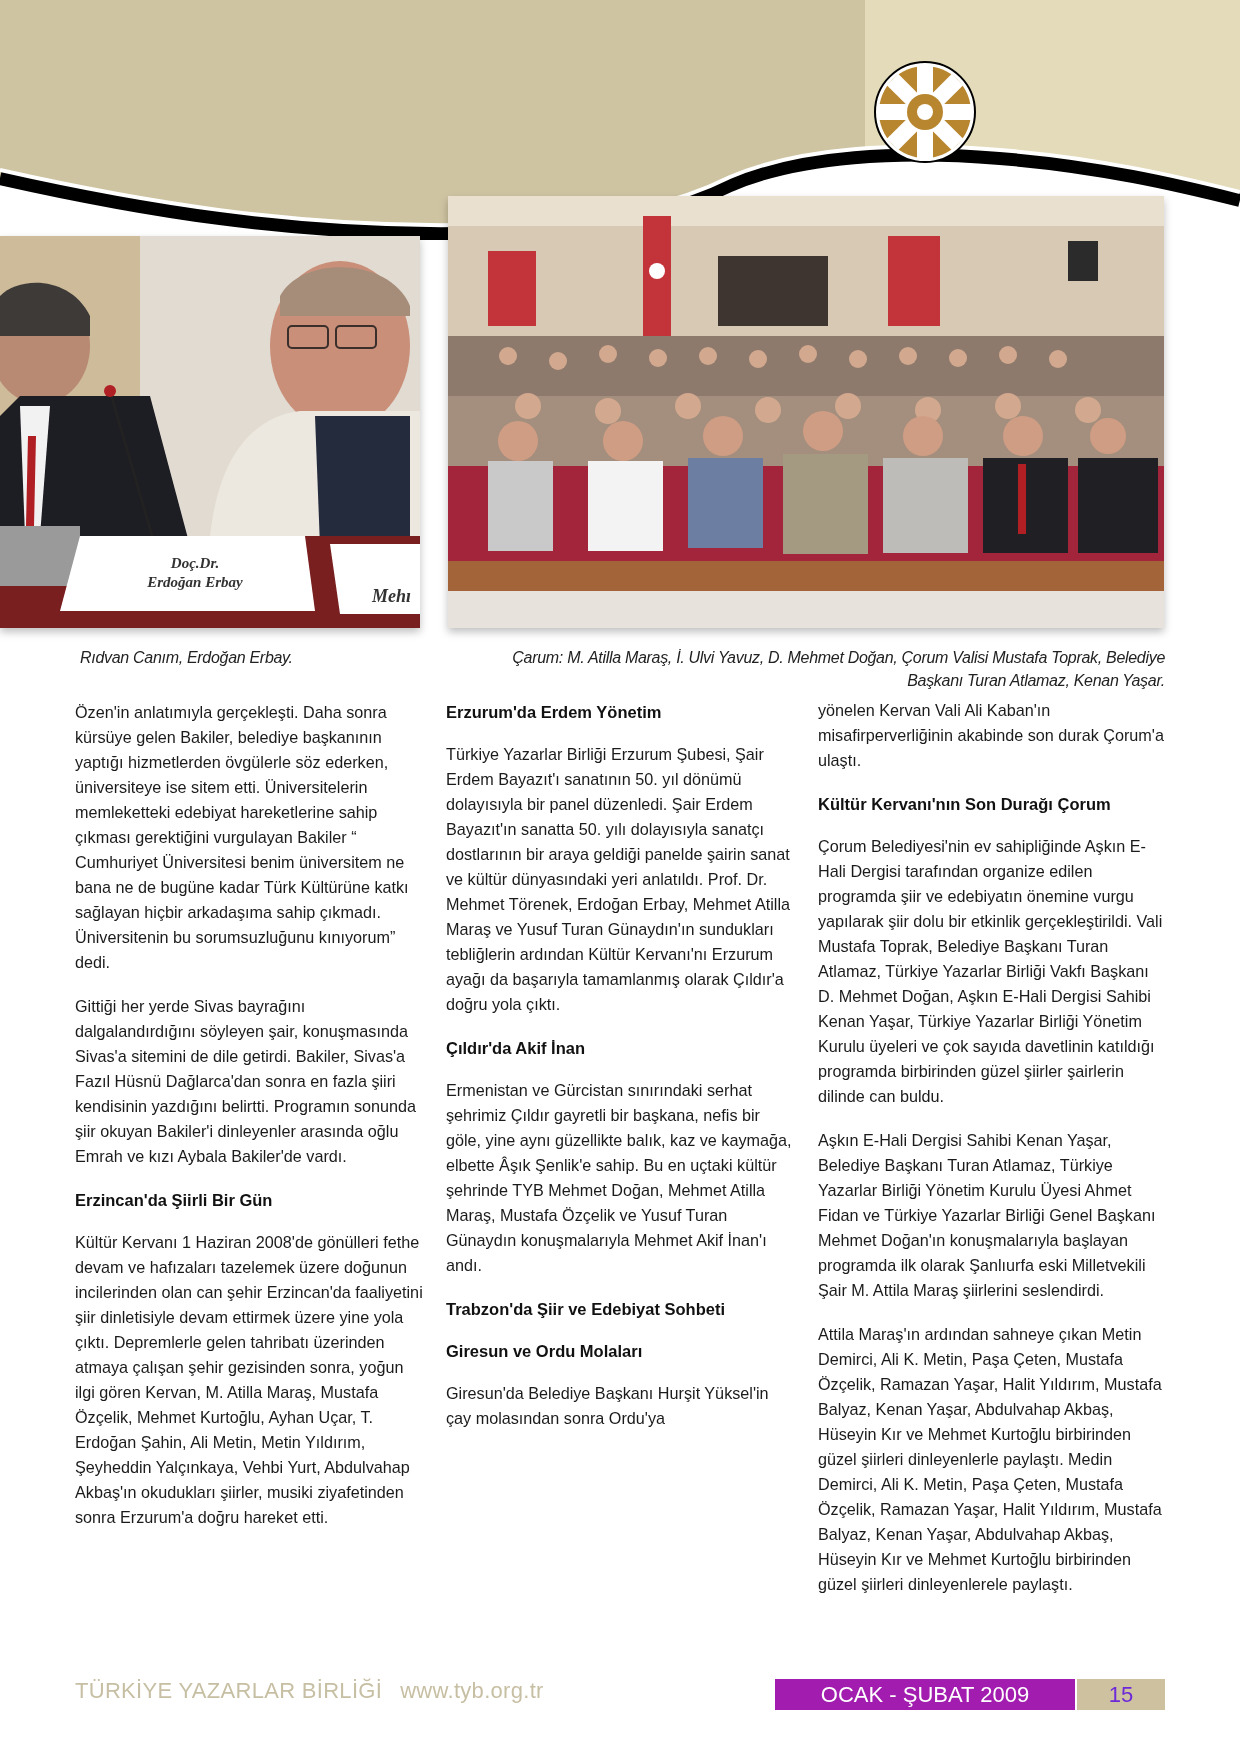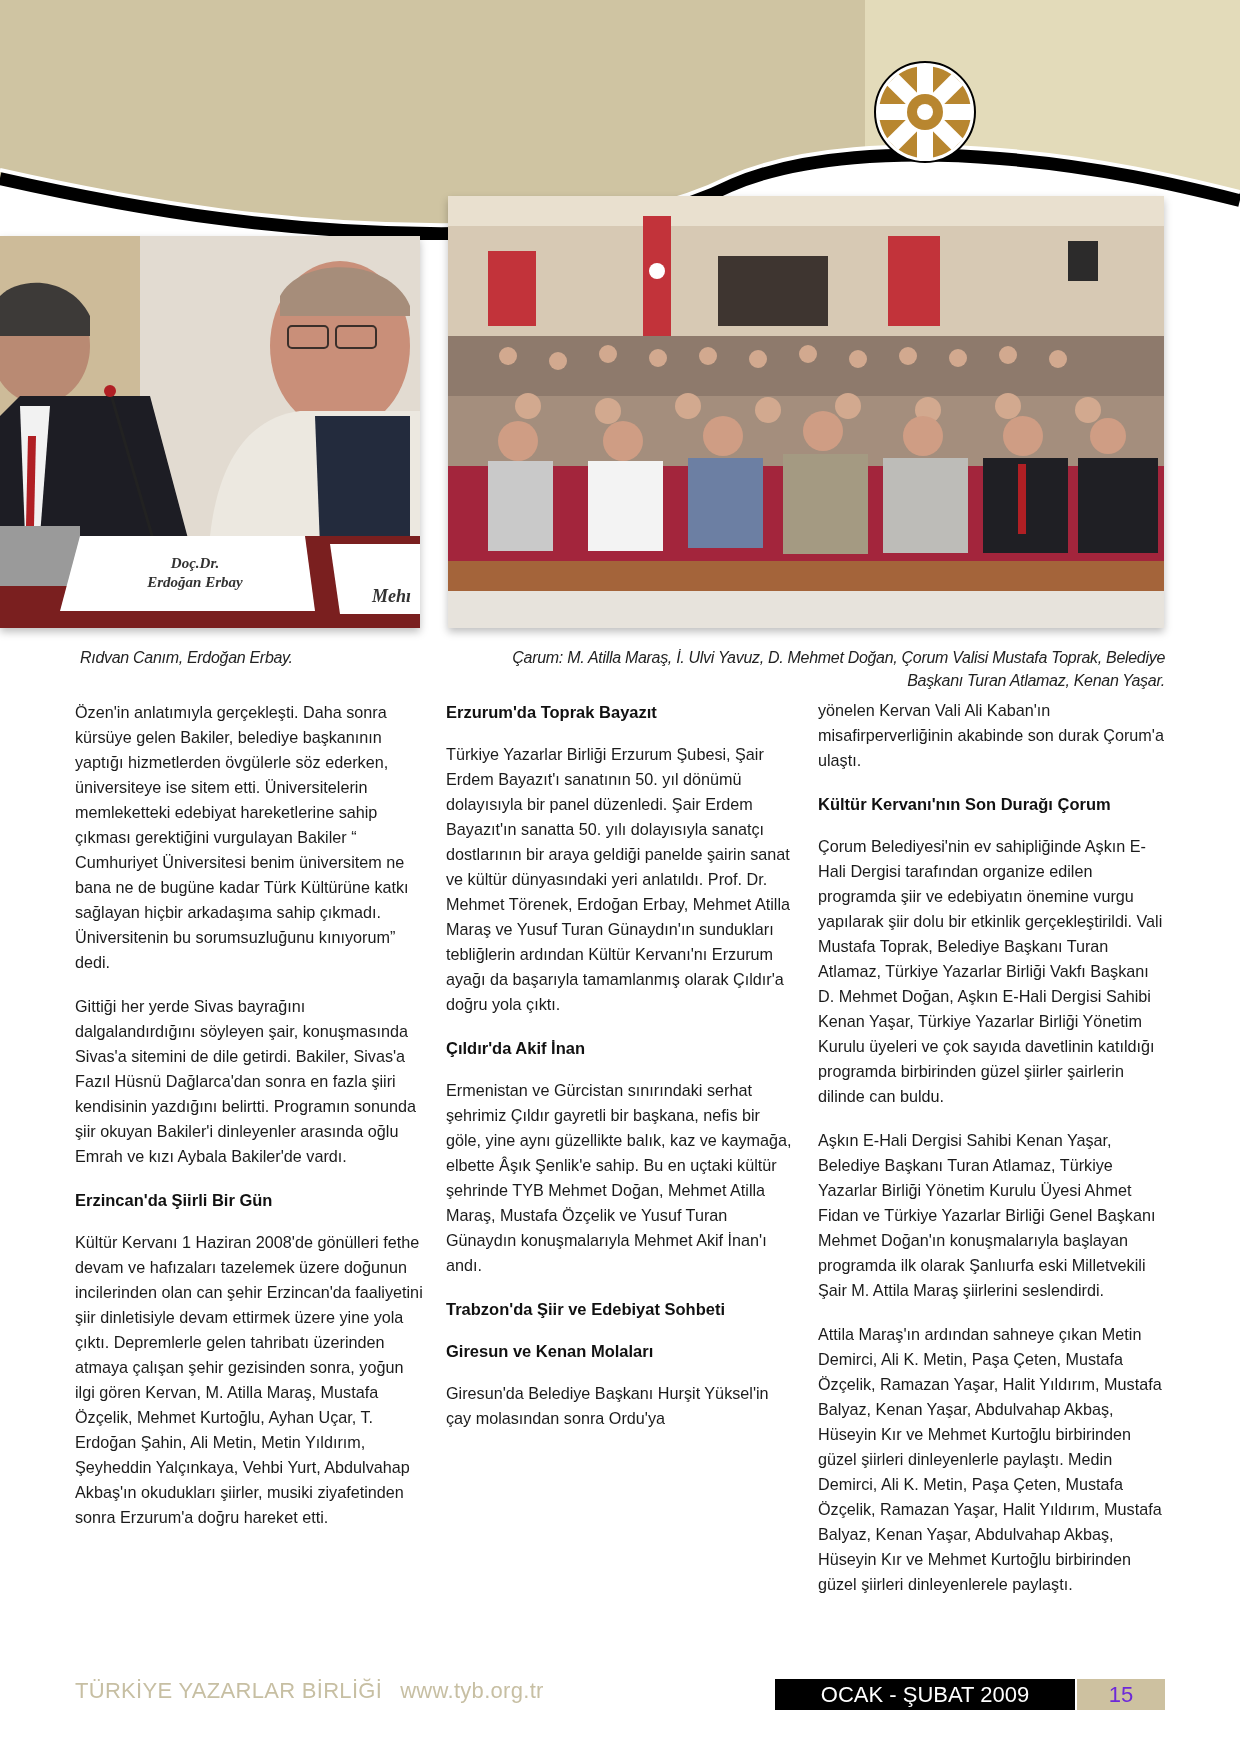--- a/index.html
+++ b/index.html
@@ -49,21 +49,21 @@
     color: #111;
   }
   
   .footer-left {
     position: absolute; left: 75px; top: 1678px; font-size: 22px; color: #c7bfa3;
     font-family: "Liberation Sans", sans-serif; letter-spacing: 0.3px; text-align: center;
   }
   .footer-left .url { margin-left: 18px; }
   .footer-issue {
     position: absolute; left: 775px; top: 1679px; width: 300px; height: 31px;
-    background: #000000; color: #ffffff; font-size: 22px; line-height: 31px;
+    background: #a21caf; color: #ffffff; font-size: 22px; line-height: 31px;
     text-align: center; font-family: "Liberation Sans", sans-serif;
   }
   .footer-page {
     position: absolute; left: 1077px; top: 1679px; width: 88px; height: 31px;
     background: #cdc1a0; color: #6d28d9; font-size: 22px; line-height: 31px;
     text-align: center; font-family: "Liberation Sans", sans-serif;
   }
 </style>
 </head>
 <body>
@@ -204,26 +204,26 @@
 </div>
 
 <div class="col col-1">
   <p>Özen'in anlatımıyla gerçekleşti. Daha sonra kürsüye gelen Bakiler, belediye başkanının yaptığı hizmetlerden övgülerle söz ederken, üniversiteye ise sitem etti. Üniversitelerin memleketteki edebiyat hareketlerine sahip çıkması gerektiğini vurgulayan Bakiler “ Cumhuriyet Üniversitesi benim üniversitem ne bana ne de bugüne kadar Türk Kültürüne katkı sağlayan hiçbir arkadaşıma sahip çıkmadı. Üniversitenin bu sorumsuzluğunu kınıyorum” dedi.</p>
   <p>Gittiği her yerde Sivas bayrağını dalgalandırdığını söyleyen şair, konuşmasında Sivas'a sitemini de dile getirdi. Bakiler, Sivas'a Fazıl Hüsnü Dağlarca'dan sonra en fazla şiiri kendisinin yazdığını belirtti. Programın sonunda şiir okuyan Bakiler'i dinleyenler arasında oğlu Emrah ve kızı Aybala Bakiler'de vardı.</p>
   <h3>Erzincan'da Şiirli Bir Gün</h3>
   <p>Kültür Kervanı 1 Haziran 2008'de gönülleri fethe devam ve hafızaları tazelemek üzere doğunun incilerinden olan can şehir Erzincan'da faaliyetini şiir dinletisiyle devam ettirmek üzere yine yola çıktı. Depremlerle gelen tahribatı üzerinden atmaya çalışan şehir gezisinden sonra, yoğun ilgi gören Kervan, M. Atilla Maraş, Mustafa Özçelik, Mehmet Kurtoğlu, Ayhan Uçar, T. Erdoğan Şahin, Ali Metin, Metin  Yıldırım, Şeyheddin Yalçınkaya, Vehbi Yurt, Abdulvahap Akbaş'ın okudukları şiirler, musiki ziyafetinden sonra Erzurum'a doğru hareket etti.</p>
 </div>
 
 <div class="col col-2">
-  <h3>Erzurum'da Toprak Bayazıt</h3>
+  <h3>Erzurum'da Erdem Yönetim</h3>
   <p>Türkiye Yazarlar Birliği Erzurum Şubesi, Şair Erdem Bayazıt'ı sanatının 50. yıl dönümü dolayısıyla bir panel düzenledi. Şair Erdem Bayazıt'ın sanatta 50. yılı dolayısıyla sanatçı dostlarının bir araya geldiği panelde şairin sanat ve kültür dünyasındaki yeri anlatıldı. Prof. Dr. Mehmet Törenek, Erdoğan Erbay, Mehmet Atilla Maraş ve Yusuf Turan Günaydın'ın sundukları tebliğlerin ardından Kültür Kervanı'nı Erzurum ayağı da başarıyla tamamlanmış olarak Çıldır'a doğru yola çıktı.</p>
   <h3>Çıldır'da Akif İnan</h3>
   <p>Ermenistan ve Gürcistan sınırındaki serhat şehrimiz Çıldır gayretli bir başkana, nefis bir göle, yine aynı güzellikte balık, kaz ve kaymağa, elbette Âşık Şenlik'e sahip. Bu en uçtaki kültür şehrinde TYB Mehmet Doğan, Mehmet Atilla Maraş, Mustafa Özçelik ve Yusuf Turan Günaydın konuşmalarıyla Mehmet Akif İnan'ı andı.</p>
   <h3>Trabzon'da Şiir ve Edebiyat Sohbeti</h3>
-  <h3>Giresun ve Kenan Molaları</h3>
+  <h3>Giresun ve Ordu Molaları</h3>
   <p>Giresun'da Belediye Başkanı Hurşit Yüksel'in çay molasından sonra Ordu'ya</p>
 </div>
 
 <div class="col col-3">
   <p>yönelen Kervan Vali Ali Kaban'ın misafirperverliğinin akabinde son durak Çorum'a ulaştı.</p>
   <h3>Kültür Kervanı'nın Son Durağı Çorum</h3>
   <p>Çorum Belediyesi'nin ev sahipliğinde Aşkın E-Hali Dergisi tarafından organize edilen programda şiir ve edebiyatın önemine vurgu yapılarak şiir dolu bir etkinlik gerçekleştirildi.  Vali Mustafa Toprak, Belediye Başkanı Turan Atlamaz, Türkiye Yazarlar Birliği Vakfı Başkanı D. Mehmet Doğan, Aşkın E-Hali Dergisi Sahibi Kenan Yaşar, Türkiye Yazarlar Birliği Yönetim Kurulu üyeleri ve çok sayıda davetlinin katıldığı programda birbirinden güzel şiirler şairlerin dilinde can buldu.</p>
   <p>Aşkın E-Hali Dergisi Sahibi Kenan Yaşar, Belediye Başkanı Turan Atlamaz, Türkiye Yazarlar Birliği Yönetim Kurulu Üyesi Ahmet Fidan ve Türkiye Yazarlar Birliği Genel Başkanı Mehmet Doğan'ın konuşmalarıyla başlayan programda ilk olarak Şanlıurfa eski Milletvekili Şair M. Attila Maraş şiirlerini seslendirdi.</p>
   <p>Attila Maraş'ın ardından sahneye çıkan Metin Demirci, Ali K. Metin, Paşa Çeten, Mustafa Özçelik, Ramazan Yaşar, Halit Yıldırım, Mustafa Balyaz, Kenan Yaşar, Abdulvahap  Akbaş, Hüseyin Kır ve Mehmet Kurtoğlu birbirinden güzel şiirleri dinleyenlerle paylaştı. Medin Demirci, Ali K. Metin, Paşa Çeten, Mustafa Özçelik, Ramazan Yaşar, Halit Yıldırım, Mustafa Balyaz, Kenan Yaşar, Abdulvahap Akbaş, Hüseyin Kır ve Mehmet Kurtoğlu birbirinden güzel şiirleri dinleyenlerele paylaştı.</p>
 </div>

